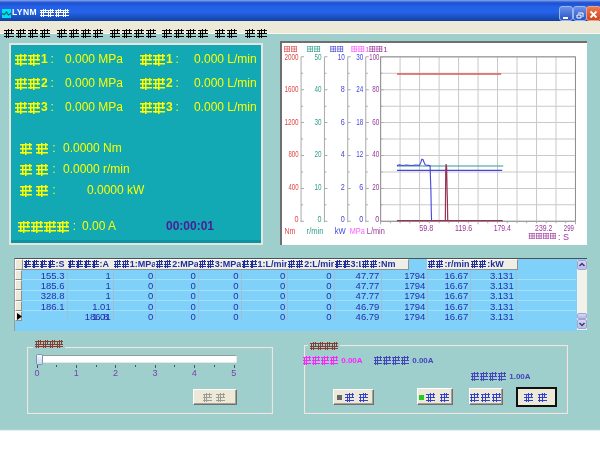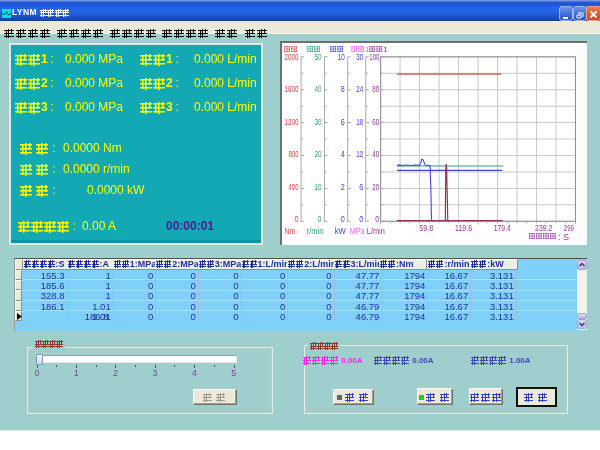--- a/index.html
+++ b/index.html
@@ -167,21 +167,21 @@
   <div id="grid">
       <div class="hsel" style="left:0;top:0;width:5.5px;height:9px;"></div>
 <div class="hc" style="left:7.5px;top:0;width:44.0px;"><i class="z"></i><i class="z"></i><i class="z"></i><i class="z"></i><b>:S</b></div>
 <div class="hc" style="left:51.5px;top:0;width:46.2px;"><i class="z"></i><i class="z"></i><i class="z"></i><i class="z"></i><b>:A</b></div>
 <div class="hc" style="left:97.7px;top:0;width:42.5px;"><i class="z"></i><i class="z"></i><b>1:MPa</b></div>
 <div class="hc" style="left:140.2px;top:0;width:42.5px;"><i class="z"></i><i class="z"></i><b>2:MPa</b></div>
 <div class="hc" style="left:182.7px;top:0;width:42.9px;"><i class="z"></i><i class="z"></i><b>3:MPa</b></div>
 <div class="hc" style="left:225.6px;top:0;width:46.6px;"><i class="z"></i><i class="z"></i><b>1:L/min</b></div>
 <div class="hc" style="left:272.2px;top:0;width:46.3px;"><i class="z"></i><i class="z"></i><b>2:L/min</b></div>
 <div class="hc" style="left:318.5px;top:0;width:47.9px;text-align:right;"><i class="z"></i><i class="z"></i><b>3:L/min</b></div>
-<div class="hc" style="left:364px;top:0;width:46.0px;"><i class="z"></i><i class="z"></i><b>:Nm</b></div>
+<div class="hc" style="left:346px;top:0;width:46.0px;"><i class="z"></i><i class="z"></i><b>:Nm</b></div>
 <div class="hc" style="left:412.4px;top:0;width:42.8px;"><i class="z"></i><i class="z"></i><b>:r/min</b></div>
 <div class="hc" style="left:455.2px;top:0;width:45.5px;"><i class="z"></i><i class="z"></i><b>:kW</b></div>
 <div class="rsel" style="left:0;top:11.0px;"></div>
 <div class="dc" style="left:7.5px;top:11.0px;width:42.0px;">155.3</div>
 <div class="dc" style="left:51.5px;top:11.0px;width:44.2px;">1</div>
 <div class="dc" style="left:97.7px;top:11.0px;width:40.5px;">0</div>
 <div class="dc" style="left:140.2px;top:11.0px;width:40.5px;">0</div>
 <div class="dc" style="left:182.7px;top:11.0px;width:40.9px;">0</div>
 <div class="dc" style="left:225.6px;top:11.0px;width:44.6px;">0</div>
 <div class="dc" style="left:272.2px;top:11.0px;width:44.3px;">0</div>
@@ -290,19 +290,19 @@
 <div style="position:absolute;left:81.1px;top:16px;width:9px;text-align:center;color:#7A3FA8;font-size:9px;">2</div>
 <div style="position:absolute;left:120.5px;top:16px;width:9px;text-align:center;color:#7A3FA8;font-size:9px;">3</div>
 <div style="position:absolute;left:159.8px;top:16px;width:9px;text-align:center;color:#7A3FA8;font-size:9px;">4</div>
 <div style="position:absolute;left:199.2px;top:16px;width:9px;text-align:center;color:#7A3FA8;font-size:9px;">5</div>
     </div>
   <div class="btn" style="left:193px;top:389px;width:42px;height:14px;line-height:14px;color:#9C9C94;"><i class="z"></i>&nbsp;<i class="z"></i></div>
   <div class="gbox" style="left:304px;top:345px;width:262px;height:67px;"></div>
   <div class="glabel" style="left:308px;top:340px;"><i class="z"></i><i class="z"></i><i class="z"></i><i class="z"></i></div>
   <div class="atext" style="left:303px;top:356px;color:#FF22FF;"><i class="z"></i><i class="z"></i><i class="z"></i><i class="z"></i>&nbsp;0.00A</div>
   <div class="atext" style="left:374px;top:356px;color:#4444BB;"><i class="z"></i><i class="z"></i><i class="z"></i><i class="z"></i>&nbsp;0.00A</div>
-  <div class="atext" style="left:471px;top:356px;color:#4444BB;text-align:center;"><i class="z"></i><i class="z"></i><i class="z"></i><i class="z"></i>&nbsp;1.00A</div>
+  <div class="atext" style="left:471px;top:372px;color:#4444BB;text-align:center;"><i class="z"></i><i class="z"></i><i class="z"></i><i class="z"></i>&nbsp;1.00A</div>
   <div class="btn" style="left:333px;top:389px;width:39px;height:14px;line-height:14px;"><span style="display:inline-block;width:5px;height:5px;background:#666;vertical-align:middle;margin-right:3px;"></span><i class="z"></i>&nbsp;<i class="z"></i></div>
   <div class="btn" style="left:417px;top:388px;width:34px;height:15px;line-height:15px;"><span style="display:inline-block;width:5px;height:5px;background:#22CC22;vertical-align:middle;margin-right:2px;"></span><i class="z"></i>&nbsp;<i class="z"></i></div>
   <div class="btn" style="left:469px;top:388px;width:32px;height:15px;line-height:15px;"><i class="z"></i><i class="z"></i><i class="z"></i></div>
   <div class="btn" style="left:516px;top:387px;width:37px;height:16px;line-height:16px;border:2px solid #101010;box-shadow:none;"><i class="z"></i>&nbsp;<i class="z"></i></div>
   <div style="position:absolute;left:0;top:431px;width:600px;height:19px;background:#fff;box-shadow:0 -1px 1px rgba(255,255,255,.7);"></div>
 </div>
 
 </body></html>

